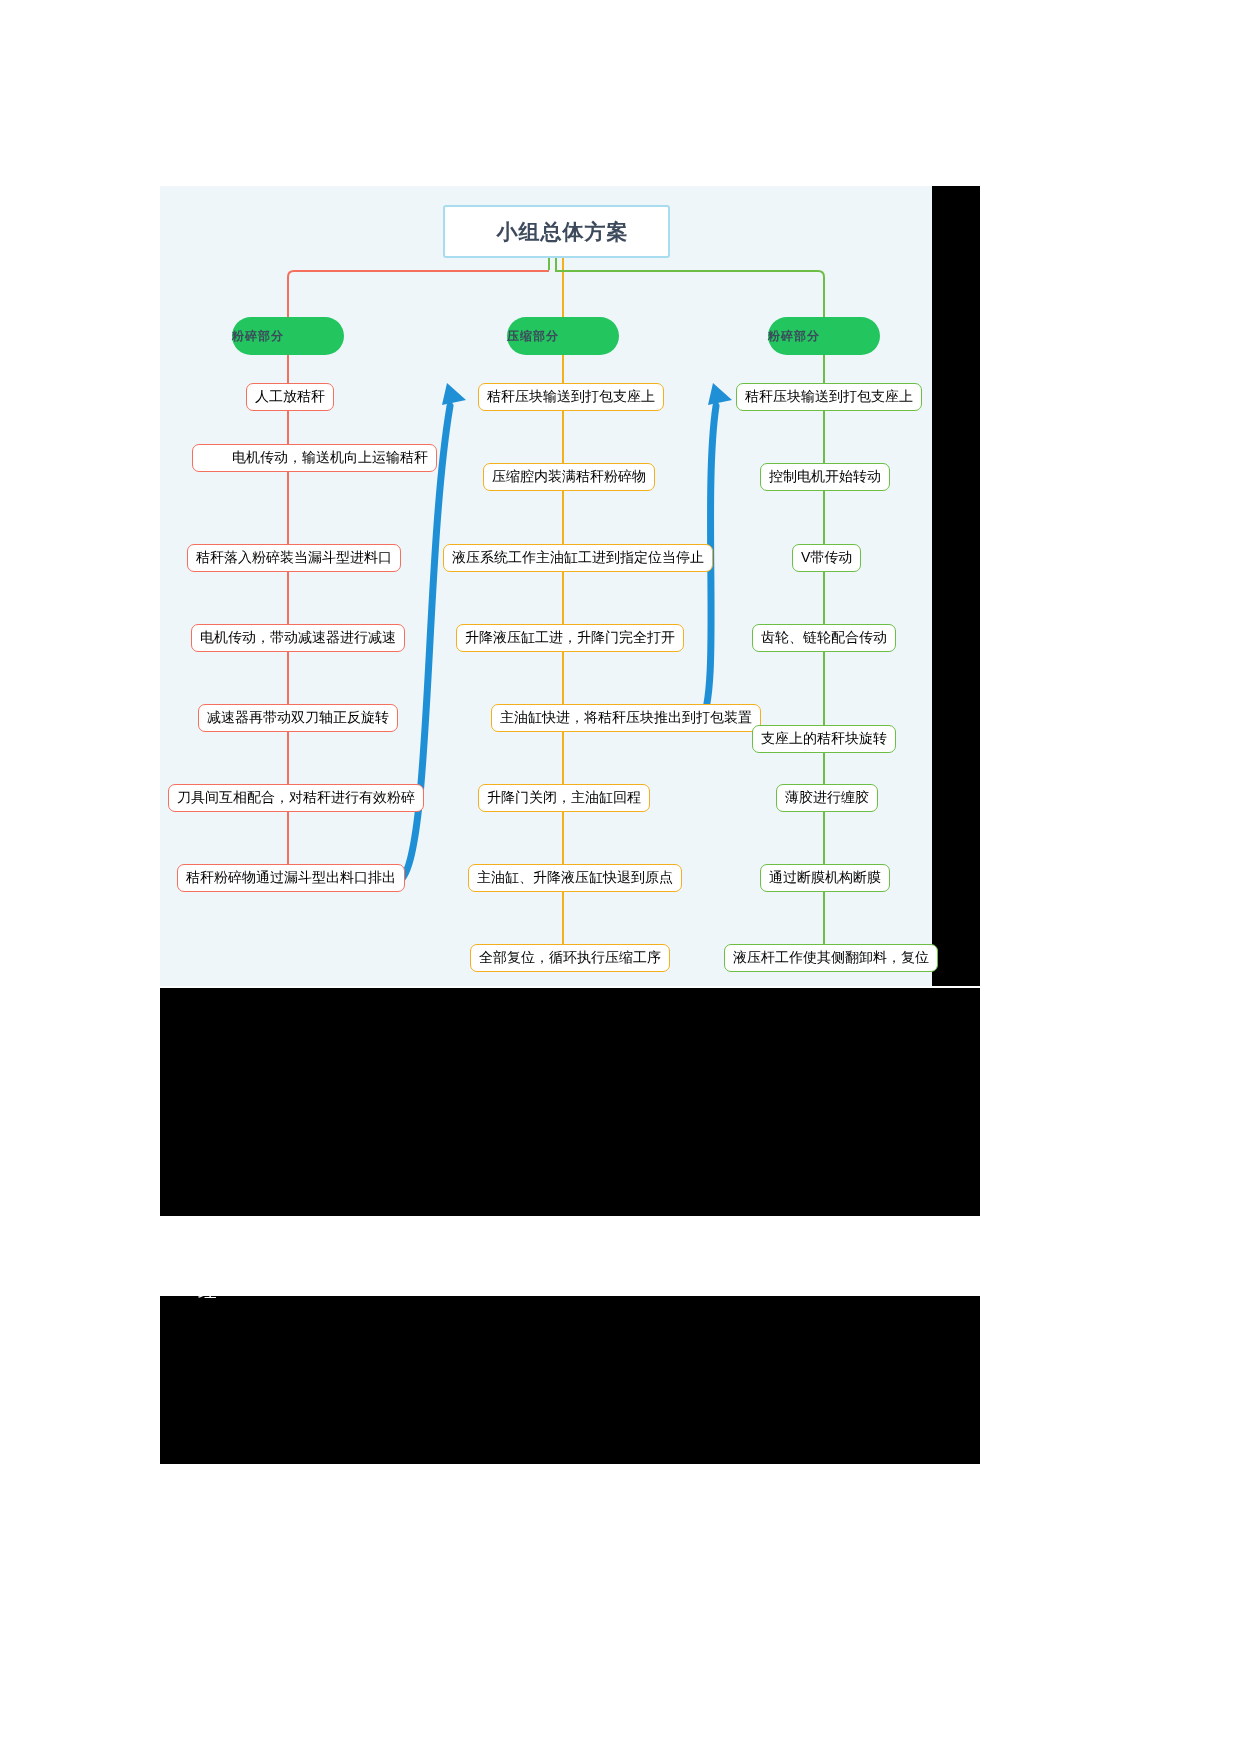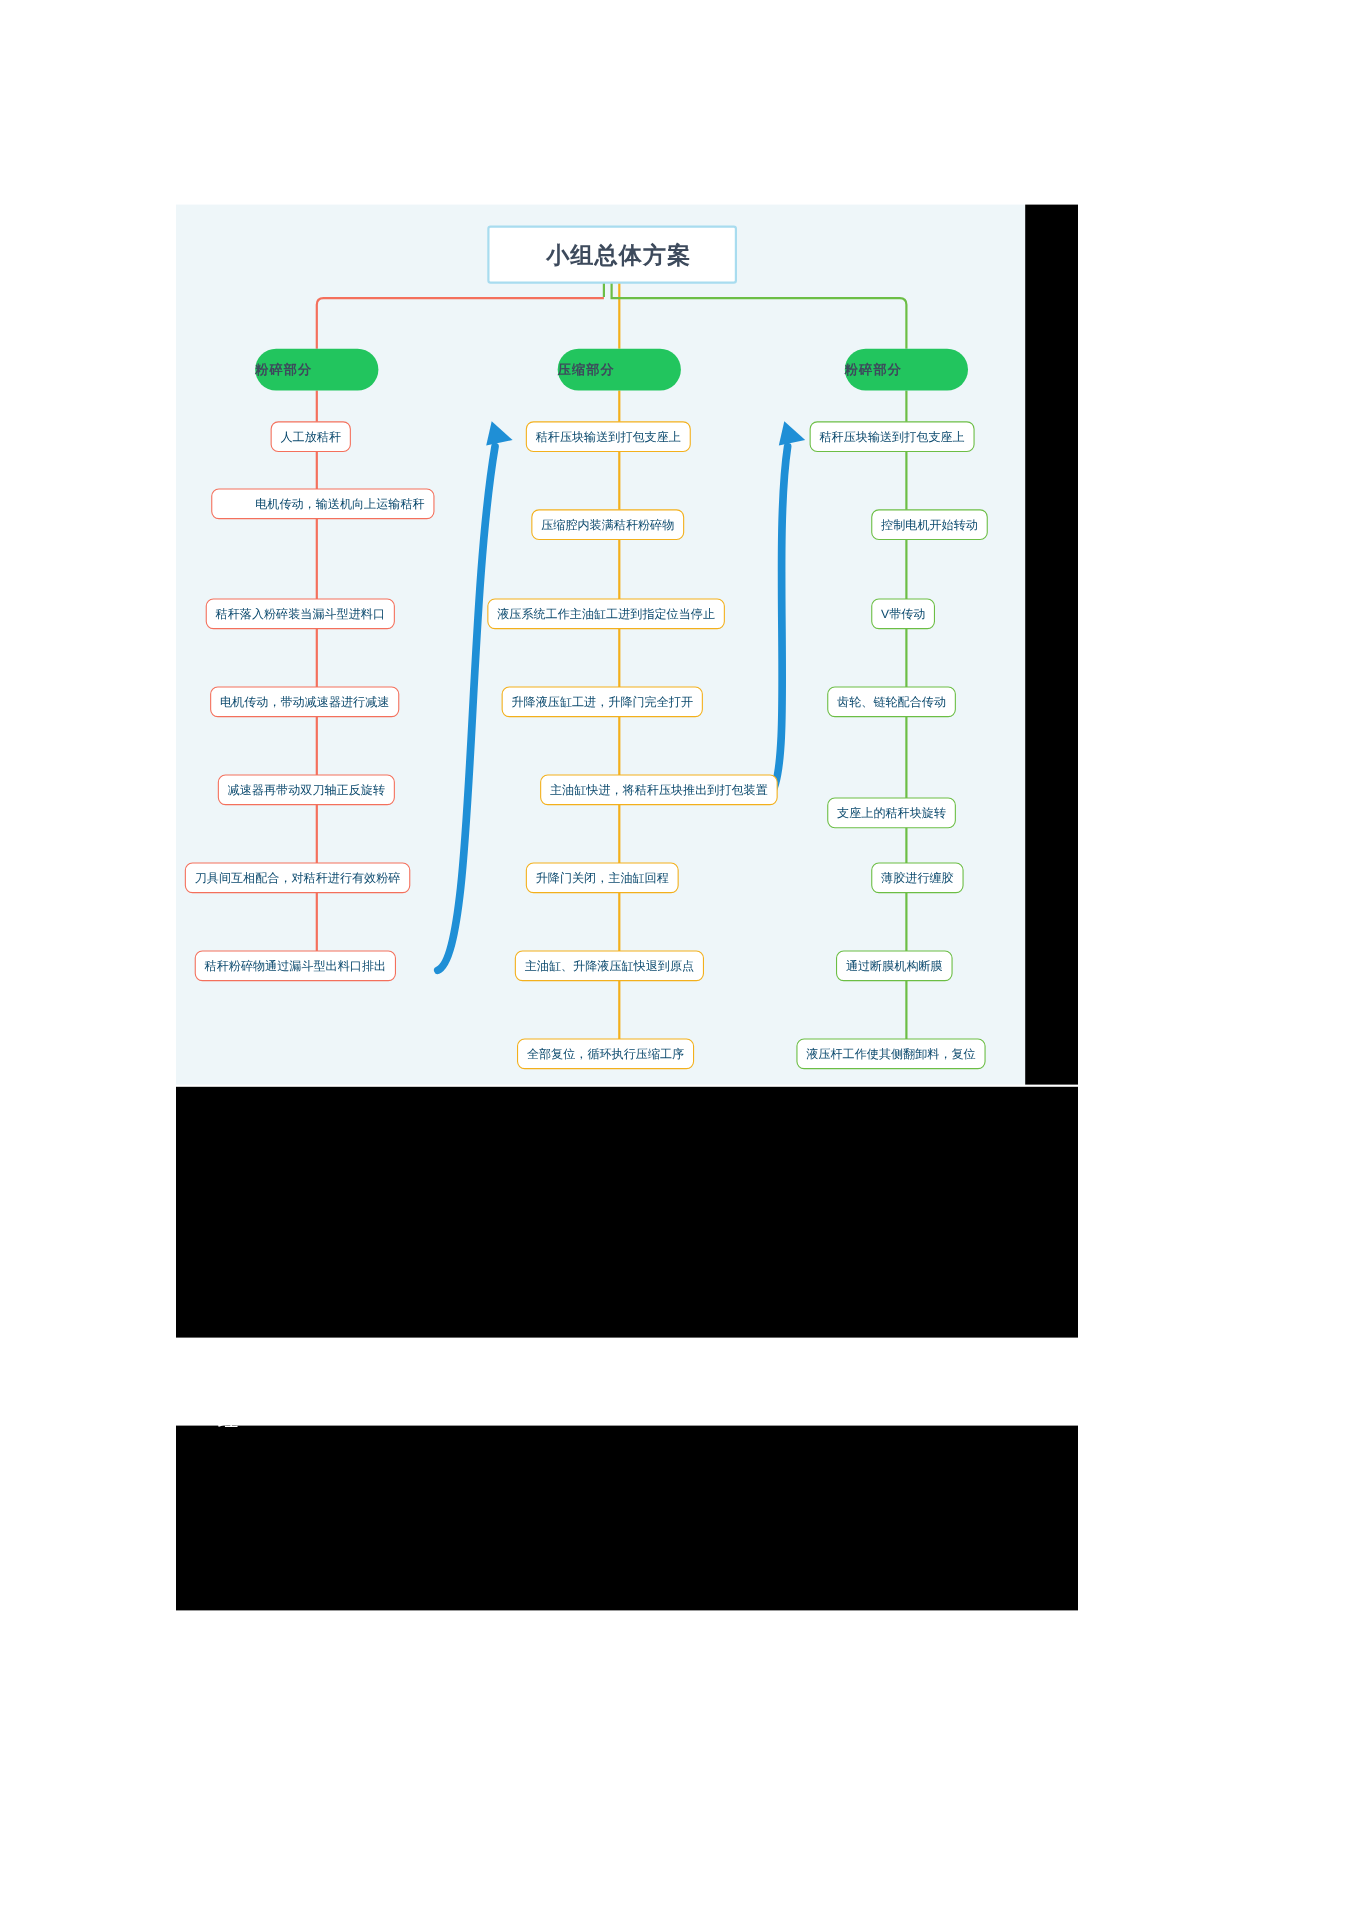--- a/index.html
+++ b/index.html
@@ -40,21 +40,21 @@
   }
   #branch-head-0{left:232px;top:317px;width:112px;}
   #branch-head-1{left:507px;top:317px;width:112px;}
   #branch-head-2{left:768px;top:317px;width:112px;}
 
   
   .step{
     position:absolute;height:28px;
     background:#ffffff;border-radius:7px;border:1.6px solid #ccc;
     display:flex;align-items:center;justify-content:center;
-    font-size:11px;color:#0c4a6e;white-space:nowrap;
+    font-size:14px;color:#000000;white-space:nowrap;
     box-sizing:border-box;padding:0 8px;
   }
   .step.c-red{border-color:#f4705c;}
   .step.c-orange{border-color:#f3b01c;}
   .step.c-green{border-color:#6cbe45;}
 
   svg.overlay{position:absolute;left:0;top:0;width:1240px;height:1754px;pointer-events:none;}
 
   
   .doc-text{
@@ -157,33 +157,33 @@
 <div class="step c-orange" style="left:468px;top:864px;">
     <span>主油缸、升降液压缸快退到原点</span>
   </div>
 <div class="step c-orange" style="left:470px;top:944px;">
     <span>全部复位，循环执行压缩工序</span>
   </div>
 
 <div class="step c-green" style="left:736px;top:383px;">
     <span>秸秆压块输送到打包支座上</span>
   </div>
-<div class="step c-green" style="left:760px;top:463px;margin-left:32px;">
+<div class="step c-green" style="left:760px;top:463px;">
     <span>控制电机开始转动</span>
   </div>
 <div class="step c-green" style="left:792px;top:544px;">
     <span>V带传动</span>
   </div>
 <div class="step c-green" style="left:752px;top:624px;">
     <span>齿轮、链轮配合传动</span>
   </div>
 <div class="step c-green" style="left:752px;top:725px;">
     <span>支座上的秸秆块旋转</span>
   </div>
-<div class="step c-green" style="left:792px;top:784px;">
+<div class="step c-green" style="left:776px;top:784px;">
     <span>薄胶进行缠胶</span>
   </div>
 <div class="step c-green" style="left:760px;top:864px;">
     <span>通过断膜机构断膜</span>
   </div>
 <div class="step c-green" style="left:724px;top:944px;">
     <span>液压杆工作使其侧翻卸料，复位</span>
   </div>
 
 <div class="doc-text" id="doc-line-1">能完成自动化操作，大大地提高了劳动效率，有效解决了秸秆收集、储运过程中的</div>

